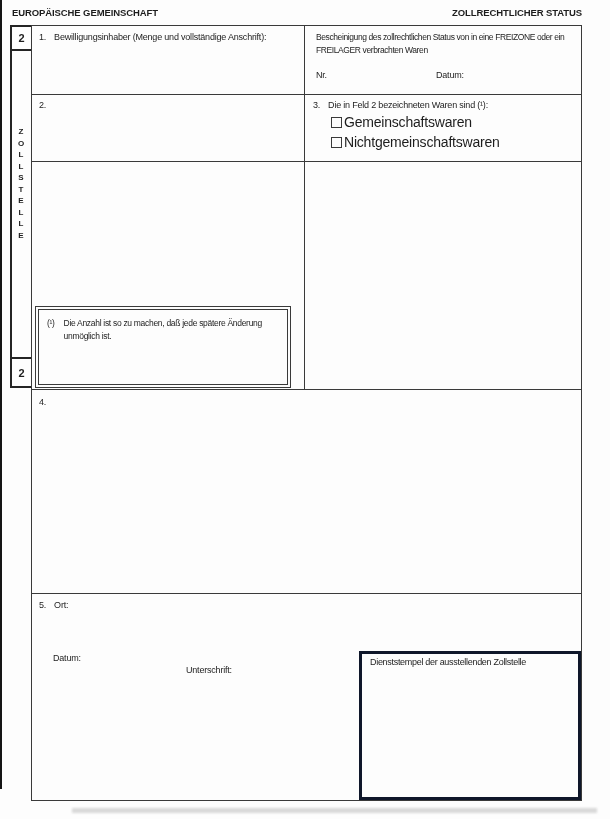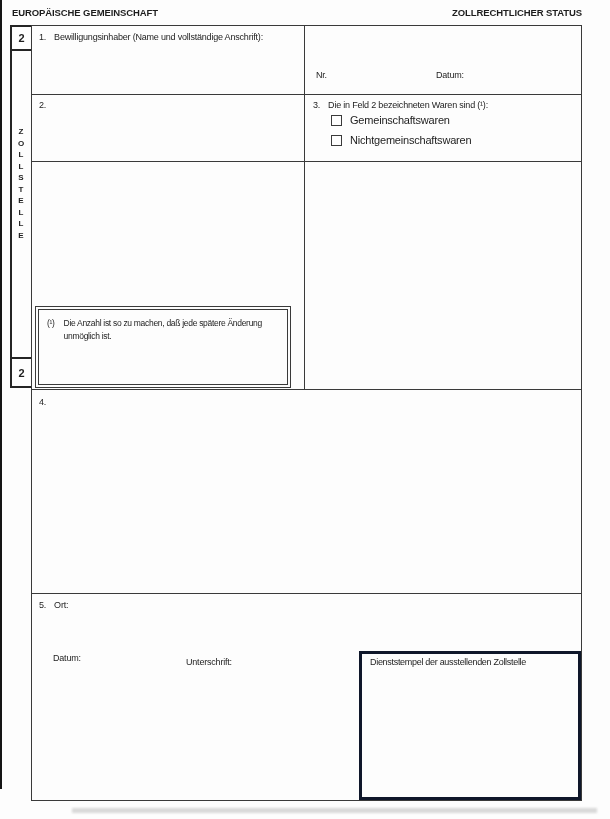--- a/index.html
+++ b/index.html
@@ -37,33 +37,33 @@
 
   .lbl { font-size:9px; letter-spacing:-0.2px; line-height:1.35; display:flex; }
   .lbl .no { flex:0 0 auto; margin-right:8px; }
 
   .cert-text { position:absolute; left:284px; top:5px; width:262px; font-size:8.5px; letter-spacing:-0.4px; line-height:1.5; }
   .nr-datum { position:absolute; left:284px; top:44px; width:255px; font-size:9px; letter-spacing:-0.2px; }
   .nr-datum .datum { position:absolute; left:120px; top:0; }
 
   .checkbox-row { position:absolute; left:299px; display:flex; align-items:center; }
   .checkbox { width:11px; height:11px; border:1px solid #3a3a3a; box-sizing:border-box; background:#fdfdfd; flex:0 0 auto; }
-  .checkbox-row .cb-label { margin-left:8px; font-size:11px; letter-spacing:-0.2px; }
+  .checkbox-row .cb-label { margin-left:2px; font-size:14px; letter-spacing:-0.2px; }
 
   .footnote-outer { position:absolute; left:3px; top:280px; width:256px; height:82px; border:1px solid #3a3a3a; box-sizing:border-box; padding:2px; }
   .footnote-inner { width:100%; height:100%; border:1px solid #3a3a3a; box-sizing:border-box; padding:7px 8px 0 8px; }
   .footnote-body { display:flex; font-size:8.5px; letter-spacing:-0.3px; line-height:1.55; }
   .footnote-body .fn-marker { flex:0 0 auto; margin-right:9px; }
   .footnote-body .fn-text { width:212px; }
 
   .stampbox { position:absolute; left:327px; top:625px; right:0; bottom:0; border:3px solid #0f172a; padding:3px 8px; }
   .stampbox .stamp-lbl { font-size:9px; letter-spacing:-0.3px; }
 
   .datum-unterschrift { position:absolute; left:21px; top:627px; font-size:9px; letter-spacing:-0.2px; }
-  .unterschrift { position:absolute; left:133px; top:4px; }
+  .unterschrift { position:absolute; left:133px; top:12px; }
 
   .fill-area { position:absolute; }
 </style>
 </head>
 <body>
 
 <div class="page">
 
   <div class="scan-edge-left"></div>
   <div class="scan-smear-bottom"></div>
@@ -90,24 +90,25 @@
   <div class="main">
 
     <div class="vline" style="left:272px; top:0; height:363px;"></div>
     <div class="hline" style="top:68px;"></div>
     <div class="hline" style="top:135px;"></div>
     <div class="hline" style="top:363px;"></div>
     <div class="hline" style="top:567px;"></div>
 
     <div class="abs lbl" style="left:7px; top:5px; width:255px;">
       <span class="no">1.</span>
-      <span>Bewilligungsinhaber (Name und vollständige Anschrift):</span>
+      <span>Bewilligungsinhaber (Menge und vollständige Anschrift):</span>
     </div>
     <div class="fill-area" style="left:1px; top:25px; width:270px; height:42px;"></div>
 
+    <div class="cert-text">Bescheinigung des zollrechtlichen Status von in eine FREIZONE oder ein FREILAGER verbrachten Waren</div>
     <div class="nr-datum">
       <span>Nr.</span>
       <span class="datum">Datum:</span>
     </div>
 
     <div class="abs lbl" style="left:7px; top:73px; width:255px;">
       <span class="no">2.</span>
     </div>
     <div class="fill-area" style="left:1px; top:90px; width:270px; height:44px;"></div>
 

